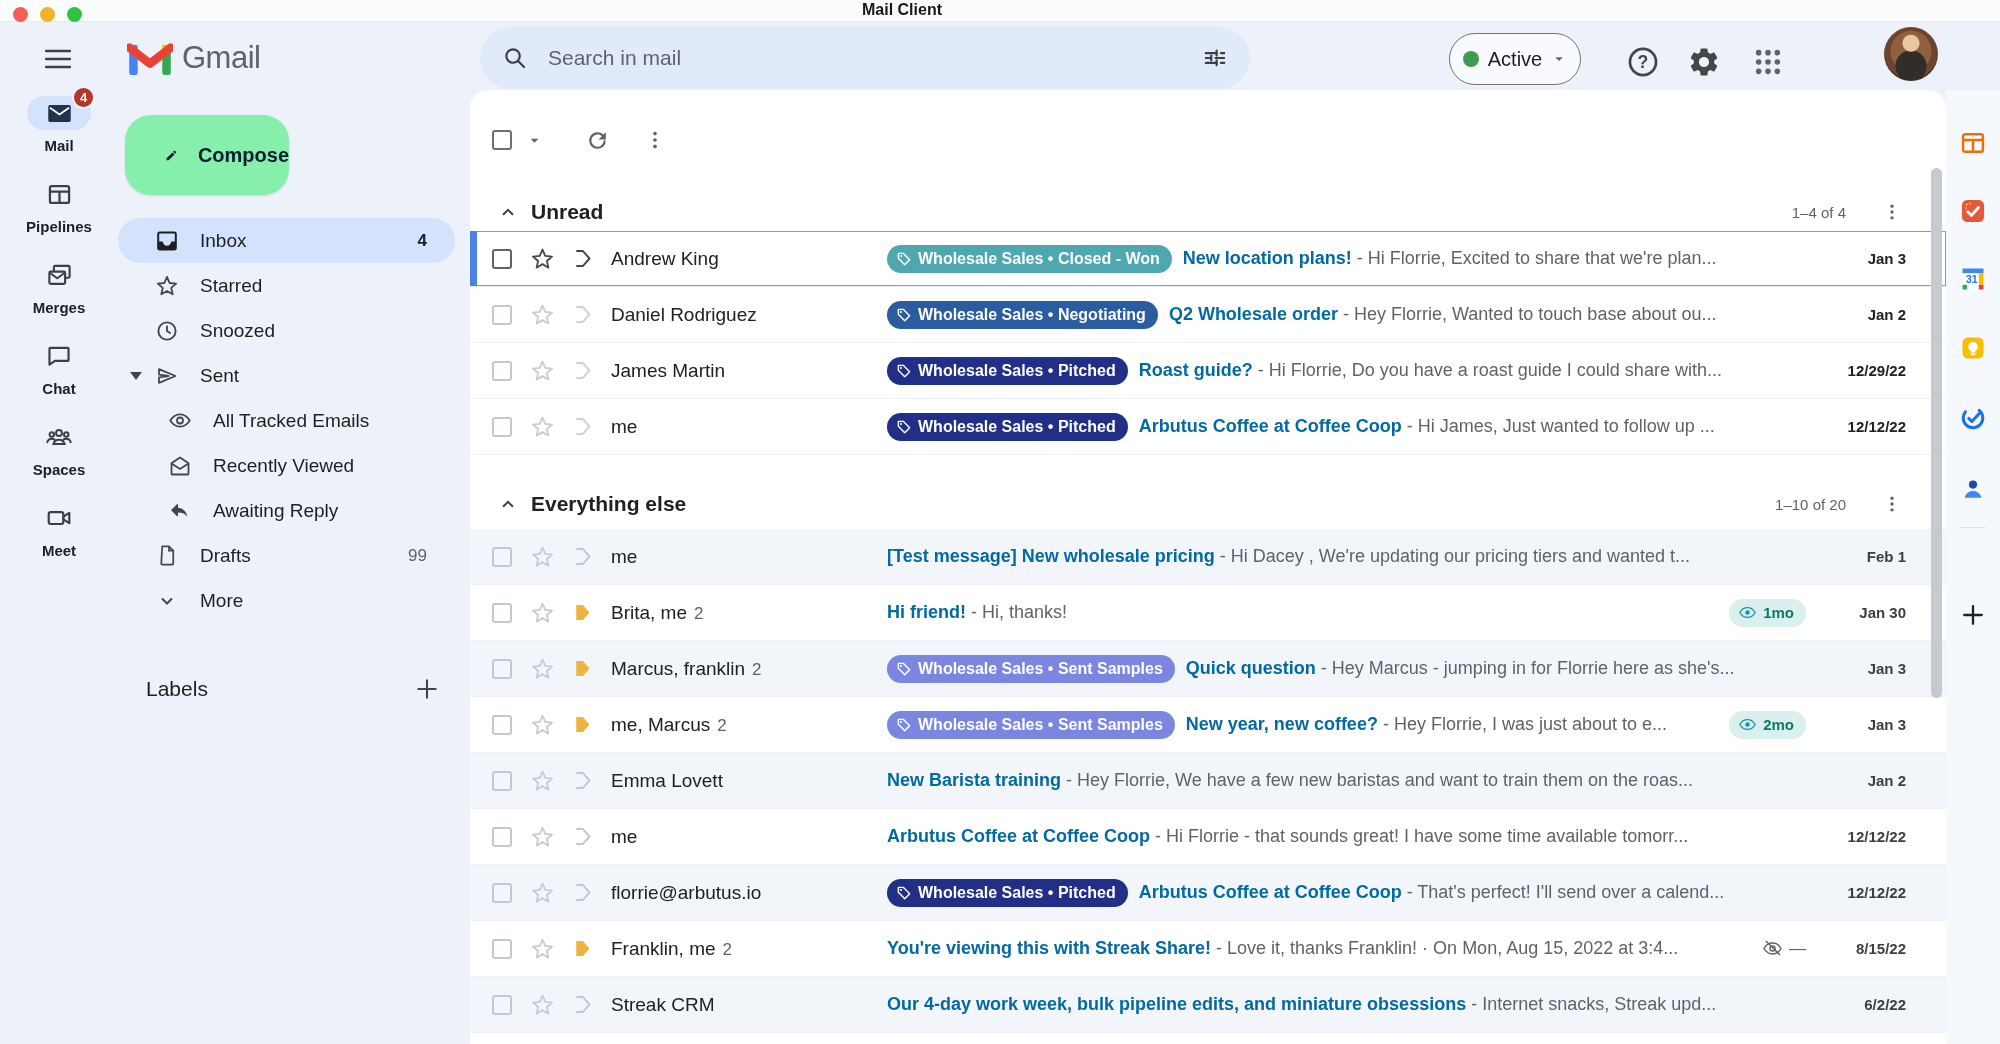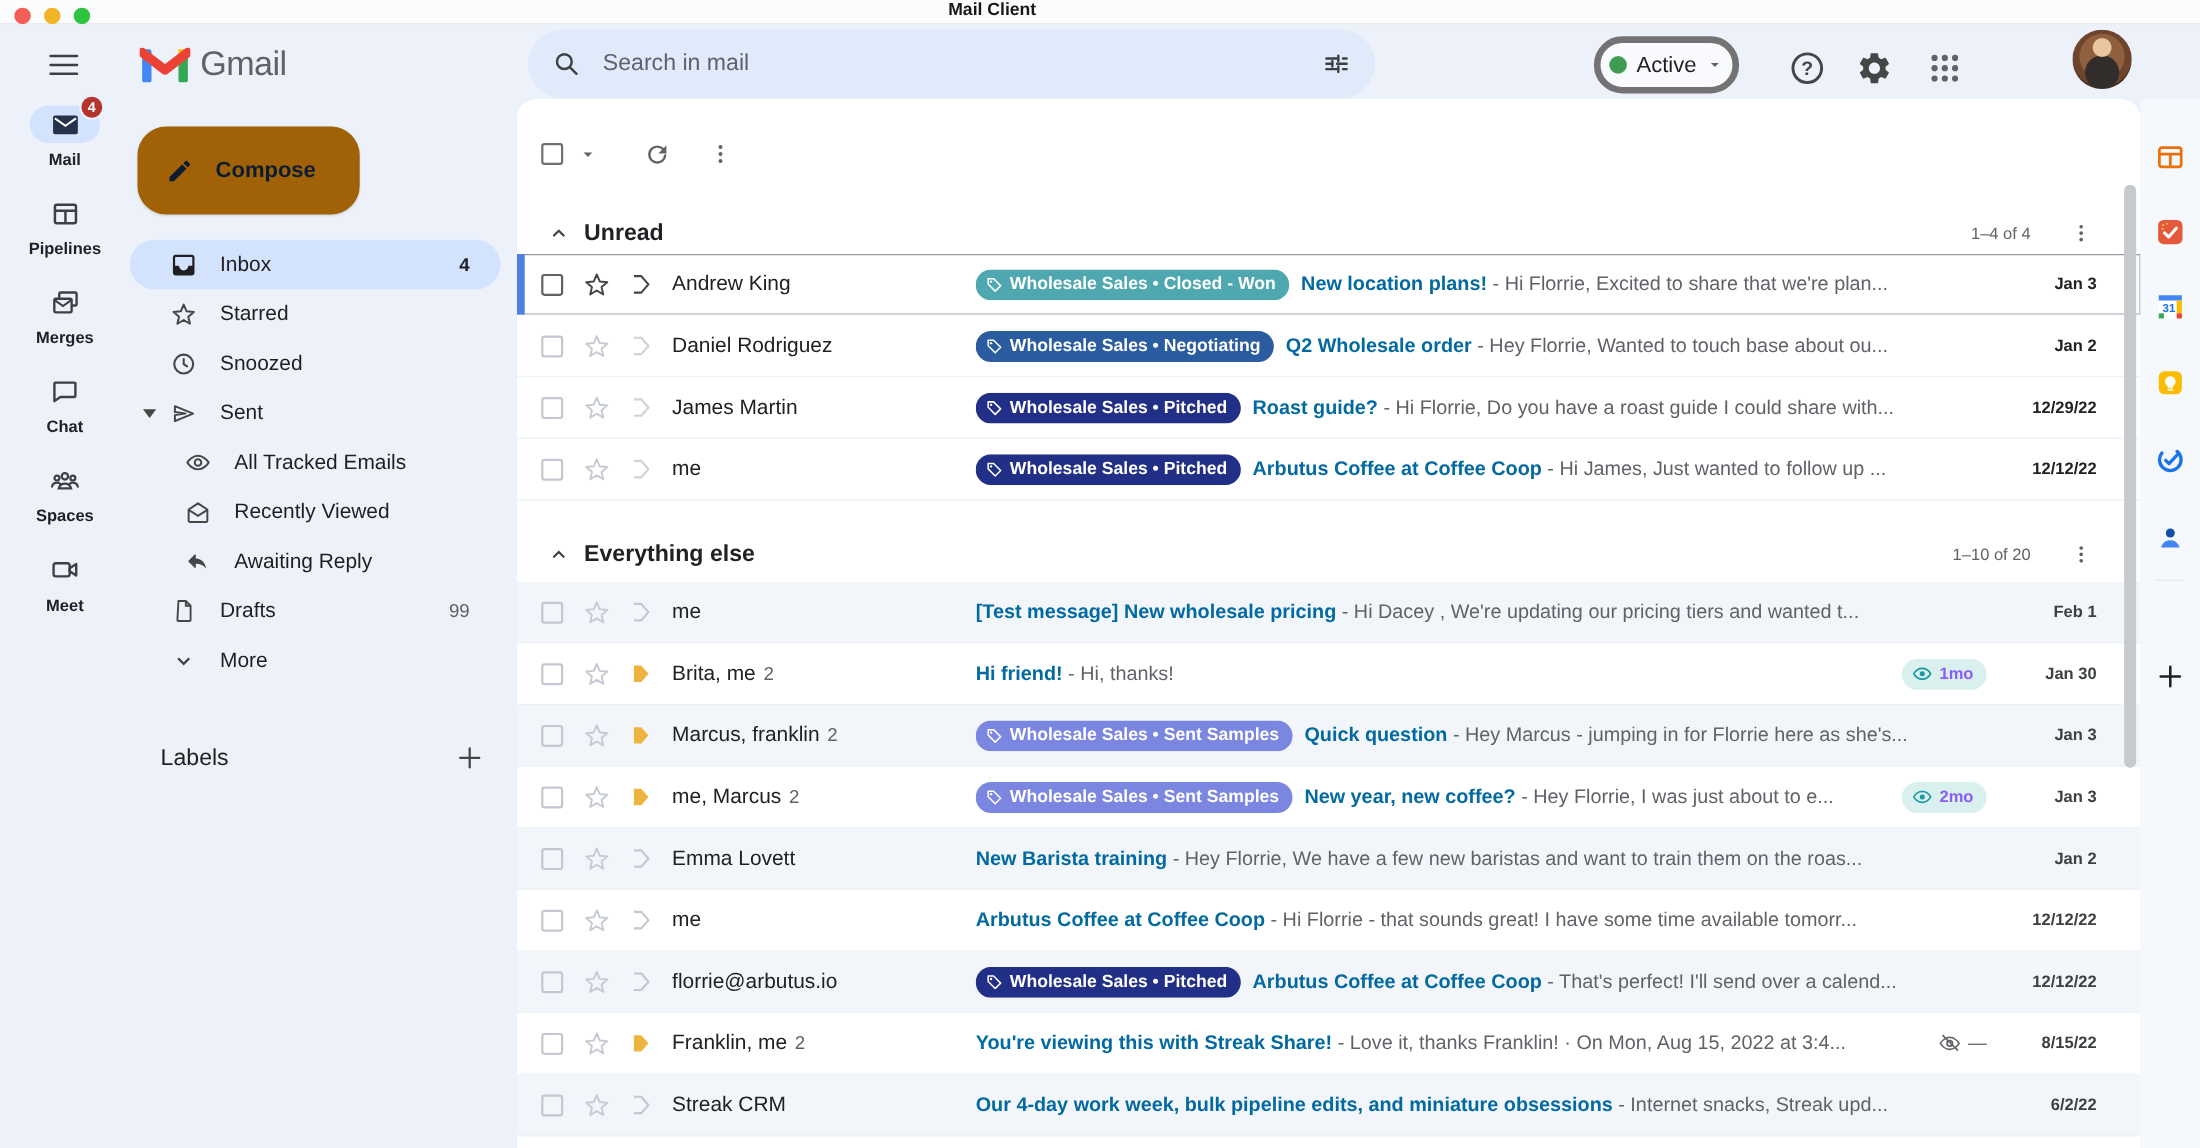--- a/index.html
+++ b/index.html
@@ -15,42 +15,42 @@
   .tb-title{position:absolute;left:862px;top:1px;font-size:16px;font-weight:700;color:#17181a}
 
   
   .header{position:absolute;left:0;top:22px;width:2000px;height:68px}
   .hamburger{position:absolute;left:40px;top:22px;width:36px;height:30px;display:flex;align-items:center;justify-content:center;cursor:pointer}
   .brand{position:absolute;left:127px;top:18px;display:flex;align-items:center;gap:9px}
   .brand-text{font-size:31px;color:#5f6368;letter-spacing:-.5px}
   .search{position:absolute;left:480px;top:5px;width:770px;height:62px;border-radius:31px;background:#e1eafa;display:flex;align-items:center;padding:0 22px;gap:18px}
   .search input{flex:1;border:none;outline:none;background:transparent;font-size:21px;color:#202124;font-family:inherit}
   .search input::placeholder{color:#5f6368}
-  .status-pill{position:absolute;left:1449px;top:11px;width:132px;height:52px;border:6px solid #737373;border-radius:26px;background:rgba(255,255,255,.65);display:flex;align-items:center;justify-content:center;gap:9px;cursor:pointer}
+  .status-pill{position:absolute;left:1449px;top:11px;width:132px;height:52px;border:1px solid #737373;border-radius:26px;background:rgba(255,255,255,.65);display:flex;align-items:center;justify-content:center;gap:9px;cursor:pointer}
   .status-dot{width:16px;height:16px;border-radius:50%;background:#3f9b4f}
   .status-label{font-size:20px;color:#202124}
   .hicon{position:absolute;top:22px;width:36px;height:36px;display:flex;align-items:center;justify-content:center;cursor:pointer}
   .avatar{position:absolute;left:1884px;top:5px;width:54px;height:54px;border-radius:50%;cursor:pointer;
     background:
       radial-gradient(circle at 50% 30%,#e9c6a0 0 8px,rgba(0,0,0,0) 9px),
       radial-gradient(circle at 50% 72%,#322c2a 0 15px,rgba(0,0,0,0) 16px),
       radial-gradient(circle at 50% 45%,#8f5f3e 0 20px,#6e452c 21px 27px,#4a3222 28px)}
 
   
   .rail{position:absolute;left:0;top:22px;width:118px;bottom:0;display:flex;flex-direction:column;align-items:center;padding-top:74px;gap:23px}
   .rail-item{display:flex;flex-direction:column;align-items:center;gap:7px;cursor:pointer;width:100%}
   .rail-iconwrap{width:64px;height:34px;border-radius:17px;display:flex;align-items:center;justify-content:center;position:relative}
   .rail-item.active .rail-iconwrap{background:#d3e3fd}
   .rail-label{font-size:15px;color:#202124;font-weight:700}
   .badge{position:absolute;top:-10px;right:-4px;min-width:23px;height:23px;border-radius:12px;background:#b3362c;color:#fff;
     font-size:13px;font-weight:700;display:flex;align-items:center;justify-content:center;border:2px solid #ecf1fa}
 
   
   .sidebar{position:absolute;left:118px;top:22px;width:342px;bottom:0}
-  .compose{position:absolute;left:7px;top:93px;width:202px;height:80px;border-radius:26px;background:#a16207;display:flex;align-items:center;padding-left:26px;gap:20px;cursor:pointer;box-shadow:0 1px 2px rgba(60,64,67,.15)}
+  .compose{position:absolute;left:7px;top:93px;width:164px;height:80px;border-radius:26px;background:#86efac;display:flex;align-items:center;padding-left:40px;gap:20px;cursor:pointer;box-shadow:0 1px 2px rgba(60,64,67,.15)}
   .compose-label{font-size:20px;font-weight:600;color:#0b1c33}
   .sb-list{position:absolute;left:0;top:196px;width:337px}
   .sb-item{height:45px;display:flex;align-items:center;border-radius:23px;cursor:pointer;position:relative;padding-left:37px;gap:21px}
   .sb-item.active{background:#d3e3fd}
   .sb-item.child{padding-left:50px}
   .sb-ic{width:24px;height:24px;flex:0 0 24px;display:flex;align-items:center;justify-content:center}
   .sb-label{font-size:19px;color:#1f1f1f;white-space:nowrap}
   .sb-item.active .sb-label{font-weight:400}
   .sb-count{margin-left:auto;margin-right:28px;font-size:17px;color:#5f6368}
   .sb-count.bold{font-weight:700;color:#202124}
@@ -83,21 +83,21 @@
   .rsender{margin-left:17px;width:260px;flex:0 0 260px;font-size:19px;color:#202124;font-weight:500;white-space:nowrap;overflow:hidden}
   .unread .rsender{font-weight:400}
   .rcount{color:#5f6368;font-weight:400;margin-left:7px;font-size:17px}
   .rmain{flex:1;margin-left:16px;display:flex;align-items:center;gap:11px;overflow:hidden;white-space:nowrap}
   .chip{display:inline-flex;align-items:center;gap:6px;height:28px;padding:0 12px 0 9px;border-radius:14px;color:#fff;font-size:16px;font-weight:600;flex:0 0 auto}
   .rtext{overflow:hidden;white-space:nowrap;font-size:18px}
   .rsubj{color:#0369a1;font-weight:600}
   .unread .rsubj,.rsubj.b{font-weight:700}
   .rsep,.rsnip{color:#5f6368}
   .rtrack{display:inline-flex;align-items:center;gap:6px;flex:0 0 auto;margin-left:10px}
-  .rtrack.pill{height:28px;padding:0 12px 0 9px;border-radius:14px;background:#daf0ee;color:#8b5cf6;font-size:15px;font-weight:700}
+  .rtrack.pill{height:28px;padding:0 12px 0 9px;border-radius:14px;background:#daf0ee;color:#0f766e;font-size:15px;font-weight:700}
   .rtrack.off{color:#5f6368;font-size:17px}
   .rdate{width:100px;flex:0 0 100px;margin-right:40px;text-align:right;font-size:15px;font-weight:600;color:#3c4043;white-space:nowrap}
   .unread .rdate{font-weight:700;color:#202124}
   .scrollbar{position:absolute;left:1461px;top:78px;width:11px;height:530px;border-radius:6px;background:#c6cacf;cursor:pointer}
 
   
   .rightrail{position:absolute;left:1946px;top:90px;width:54px;bottom:0;background:#f5f8fc}
   .rr-ic{position:absolute;left:50%;transform:translateX(-50%);width:34px;height:34px;display:flex;align-items:center;justify-content:center;cursor:pointer}
   .rr-div{position:absolute;left:50%;transform:translateX(-50%);width:26px;height:1px;background:#dfe3ea}
 </style>

